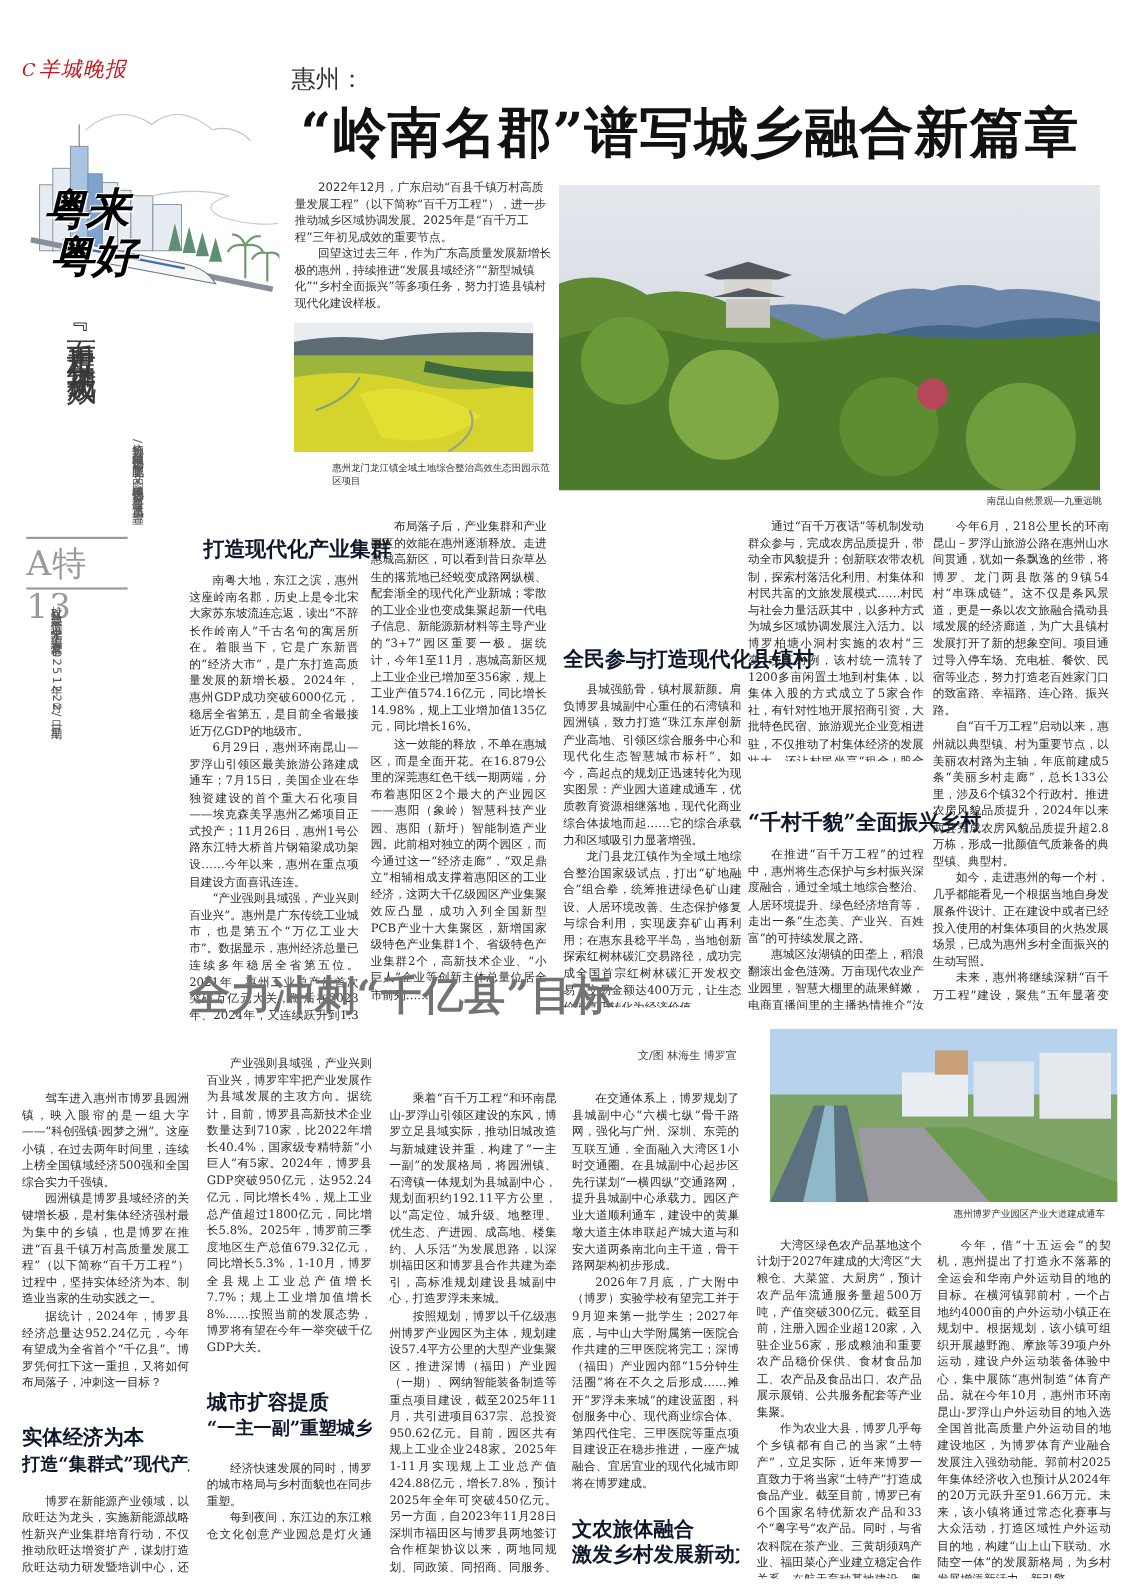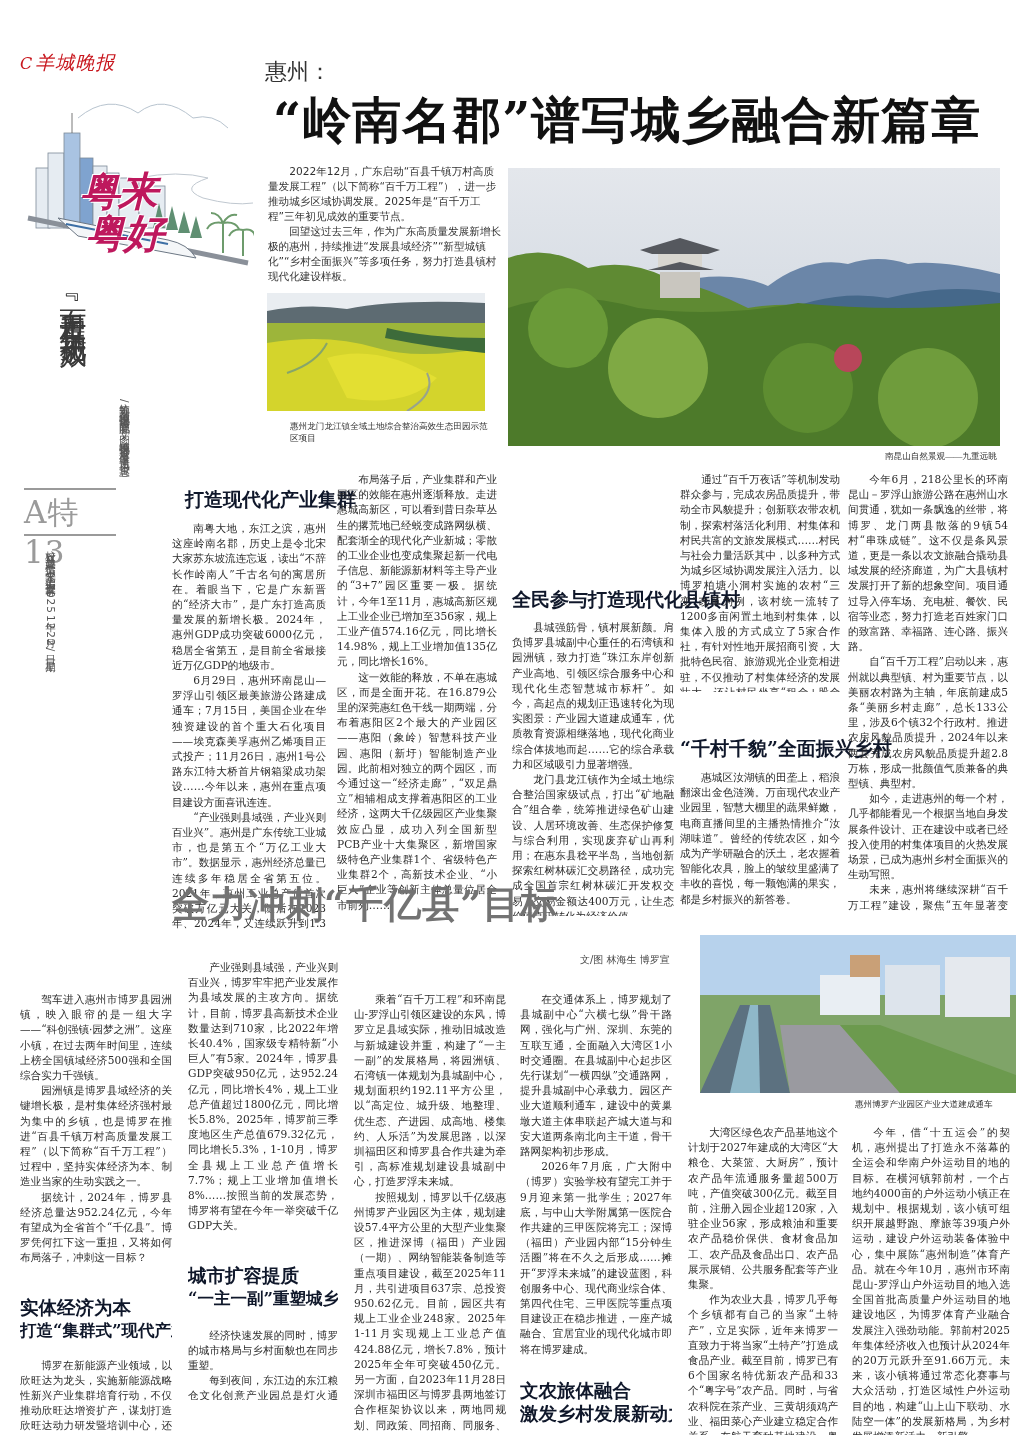--- a/index.html
+++ b/index.html
@@ -7,42 +7,42 @@
   body { position: relative; font-family: "DejaVu Serif", "Liberation Serif", serif; color: #2a2a2a; }
 
   .abs { position: absolute; }
 
   
   .brand { left: 20px; top: 50px; font-family: "DejaVu Serif", serif; font-weight: normal; font-style: italic; color: #c8161d; font-size: 19px; letter-spacing: 1px; }
   .brand .c { font-size: 16px; margin-right: 2px; }
 
   .illus { left: 18px; top: 78px; width: 236px; height: 190px; }
 
-  .slogan { left: 40px; top: 170px; width: 120px; font-family: "DejaVu Sans", sans-serif; font-weight: bold; font-style: italic; color: #be185d; font-size: 40px; line-height: 42px; letter-spacing: -2px; text-shadow: 1px 1px 0 #ffffff, -1px -1px 0 #ffffff; margin-left: 40px; }
+  .slogan { left: 40px; top: 170px; width: 120px; font-family: "DejaVu Sans", sans-serif; font-weight: bold; font-style: italic; color: #000000; font-size: 40px; line-height: 42px; letter-spacing: -2px; text-shadow: 1px 1px 0 #ffffff, -1px -1px 0 #ffffff; }
 
   
   .vtitle { left: 58px; top: 285px; writing-mode: vertical-rl; font-family: "DejaVu Serif", serif; font-size: 27px; color: #3a3a3a; letter-spacing: 3px; line-height: 30px; }
   .page-rule { left: 24px; width: 92px; height: 2px; background: #9a9a9a; }
   .page-no { left: 24px; top: 492px; width: 92px; font-family: "DejaVu Serif", serif; font-size: 31px; color: #9a9a9a; letter-spacing: 1px; text-align: left; }
 
   .vcredits { left: 118px; top: 395px; writing-mode: vertical-rl; font-family: "DejaVu Sans", sans-serif; font-size: 10.5px; color: #555; letter-spacing: 1px; line-height: 14px; }
   .veditors { left: 44px; top: 542px; writing-mode: vertical-rl; font-family: "DejaVu Sans", sans-serif; font-size: 10.5px; color: #555; letter-spacing: 1px; line-height: 13px; height: 180px; }
 
   
   .kicker { left: 265px; top: 57px; font-family: "DejaVu Sans", sans-serif; font-size: 22px; color: #333; }
   .headline { left: 262px; top: 88px; font-family: "DejaVu Serif", serif; font-weight: bold; font-size: 49px; color: #111; letter-spacing: 1px; white-space: nowrap; margin-left: 11px; }
 
   .lede { left: 268px; top: 164px; width: 236px; font-family: "DejaVu Sans", sans-serif; font-size: 10.6px; line-height: 15px; color: #333; }
   .lede p { text-indent: 2em; }
 
   
   .photo-rice { left: 267px; top: 293px; width: 218px; height: 118px; overflow: hidden; }
   .photo-mountain { left: 508px; top: 168px; width: 492px; height: 278px; overflow: hidden; }
   .photo-park { left: 700px; top: 935px; width: 316px; height: 158px; overflow: hidden; }
-  .caption { font-family: Liberation Serif, serif; font-size: 8.6px; color: #333; line-height: 12px; }
+  .caption { font-family: Liberation Mono, monospace; font-size: 8.6px; color: #333; line-height: 12px; margin-left: 12px; }
 
   
   .col { font-family: "DejaVu Serif", serif; font-size: 10.6px; line-height: 15.2px; color: #2b2b2b; text-align: justify; }
   .col p { text-indent: 2em; }
   .sub { font-family: "DejaVu Serif", serif; font-weight: bold; color: #0f172a; font-size: 19px; line-height: 24px; }
   .sub-sm { font-size: 18.5px; line-height: 23px; }
 
   .section2-title { left: 172px; top: 880px; font-family: "DejaVu Serif", serif; font-weight: bold; font-size: 37px; color: #737373; letter-spacing: 1px; white-space: nowrap; }
   .byline2 { left: 580px; top: 953px; font-family: "DejaVu Sans", sans-serif; font-size: 10px; color: #444; }
 </style>
@@ -168,20 +168,21 @@
   <p>龙门县龙江镇作为全域土地综合整治国家级试点，打出“矿地融合”组合拳，统筹推进绿色矿山建设、人居环境改善、生态保护修复与综合利用，实现废弃矿山再利用；在惠东县稔平半岛，当地创新探索红树林碳汇交易路径，成功完成全国首宗红树林碳汇开发权交易，交易金额达400万元，让生态价值真正转化为经济价值。</p>
 
 </div>
 
 <div class="abs col" style="left:680px; top:472px; width:160px; height:220px; overflow:hidden;">
   <p>通过“百千万夜话”等机制发动群众参与，完成农房品质提升，带动全市风貌提升；创新联农带农机制，探索村落活化利用、村集体和村民共富的文旅发展模式……村民与社会力量活跃其中，以多种方式为城乡区域协调发展注入活力。以博罗柏塘小洞村实施的农村“三变”改革为例，该村统一流转了1200多亩闲置土地到村集体，以集体入股的方式成立了5家合作社，有针对性地开展招商引资，大批特色民宿、旅游观光企业竞相进驻，不仅推动了村集体经济的发展壮大，还让村民坐享“租金+股金+薪金”分红。</p>
 
 </div>
 <div class="abs sub" style="left:680px; top:736px;">“千村千貌”全面振兴乡村</div>
 <div class="abs col" style="left:680px; top:770px; width:160px; height:148px; overflow:hidden;">
+  <p>在推进“百千万工程”的过程中，惠州将生态保护与乡村振兴深度融合，通过全域土地综合整治、人居环境提升、绿色经济培育等，走出一条“生态美、产业兴、百姓富”的可持续发展之路。</p>
   <p>惠城区汝湖镇的田垄上，稻浪翻滚出金色涟漪。万亩现代农业产业园里，智慧大棚里的蔬果鲜嫩，电商直播间里的主播热情推介“汝湖味道”。曾经的传统农区，如今成为产学研融合的沃土，老农握着智能化农具，脸上的皱纹里盛满了丰收的喜悦，每一颗饱满的果实，都是乡村振兴的新答卷。</p>
 </div>
 
 <div class="abs col" style="left:848px; top:472px; width:160px; height:440px; overflow:hidden;">
   <p>今年6月，218公里长的环南昆山－罗浮山旅游公路在惠州山水间贯通，犹如一条飘逸的丝带，将博罗、龙门两县散落的9镇54村“串珠成链”。这不仅是条风景道，更是一条以农文旅融合撬动县域发展的经济廊道，为广大县镇村发展打开了新的想象空间。项目通过导入停车场、充电桩、餐饮、民宿等业态，努力打造老百姓家门口的致富路、幸福路、连心路、振兴路。</p>
   <p>自“百千万工程”启动以来，惠州就以典型镇、村为重要节点，以美丽农村路为主轴，年底前建成5条“美丽乡村走廊”，总长133公里，涉及6个镇32个行政村。推进农房风貌品质提升，2024年以来两县完成农房风貌品质提升超2.8万栋，形成一批颜值气质兼备的典型镇、典型村。</p>
   <p>如今，走进惠州的每一个村，几乎都能看见一个根据当地自身发展条件设计、正在建设中或者已经投入使用的村集体项目的火热发展场景，已成为惠州乡村全面振兴的生动写照。</p>
   <p>未来，惠州将继续深耕“百千万工程”建设，聚焦“五年显著变化”目标任务，以增收为牵引、产业为载体、环境为基础、改革为动力，整体提升引领区规划建设水平，推进博罗、龙门新型城镇化试点，打造“美丽乡村走廊”，引导社会各方力量参与引领区建设，促进泉、药、医、养、游一体化发展，打造“冬养罗浮”康养品牌，以实干实绩打造全省县镇村现代化建设样板。</p>
 </div>
 

